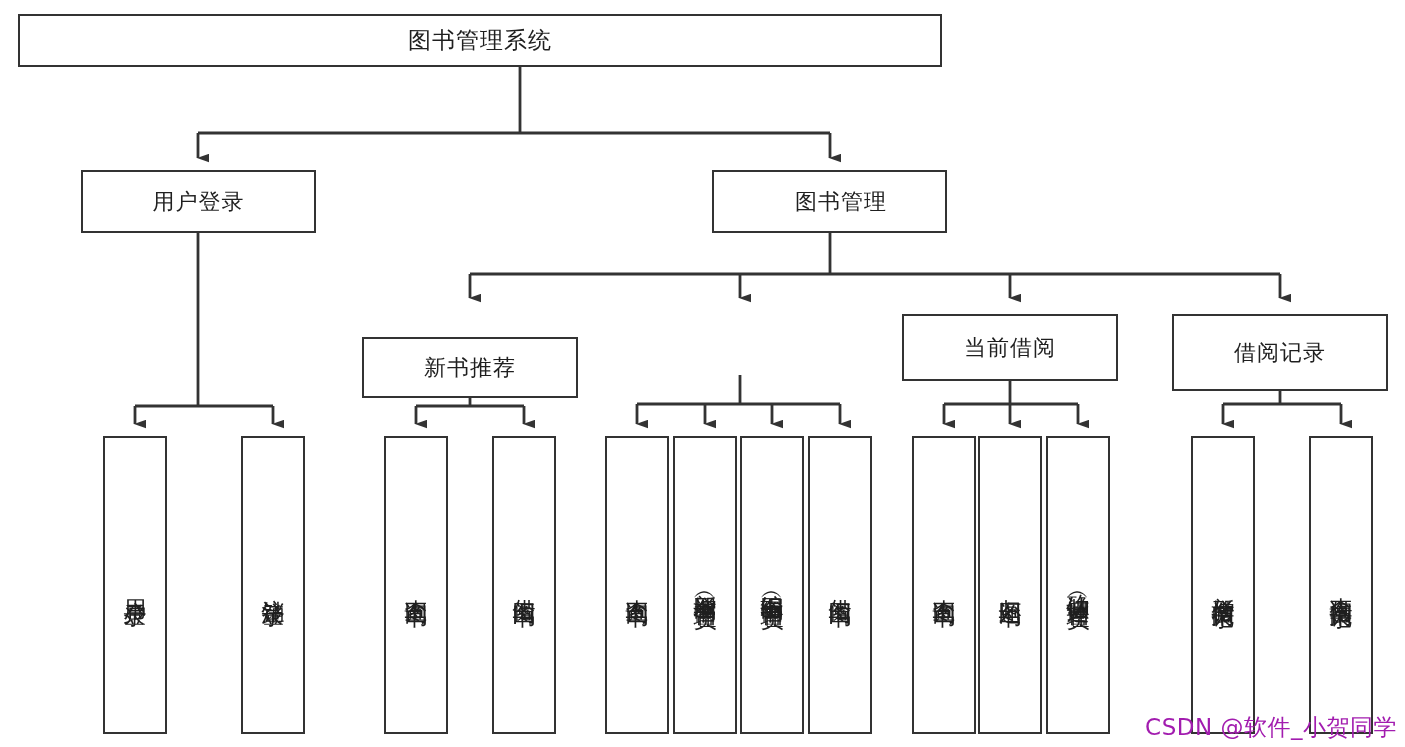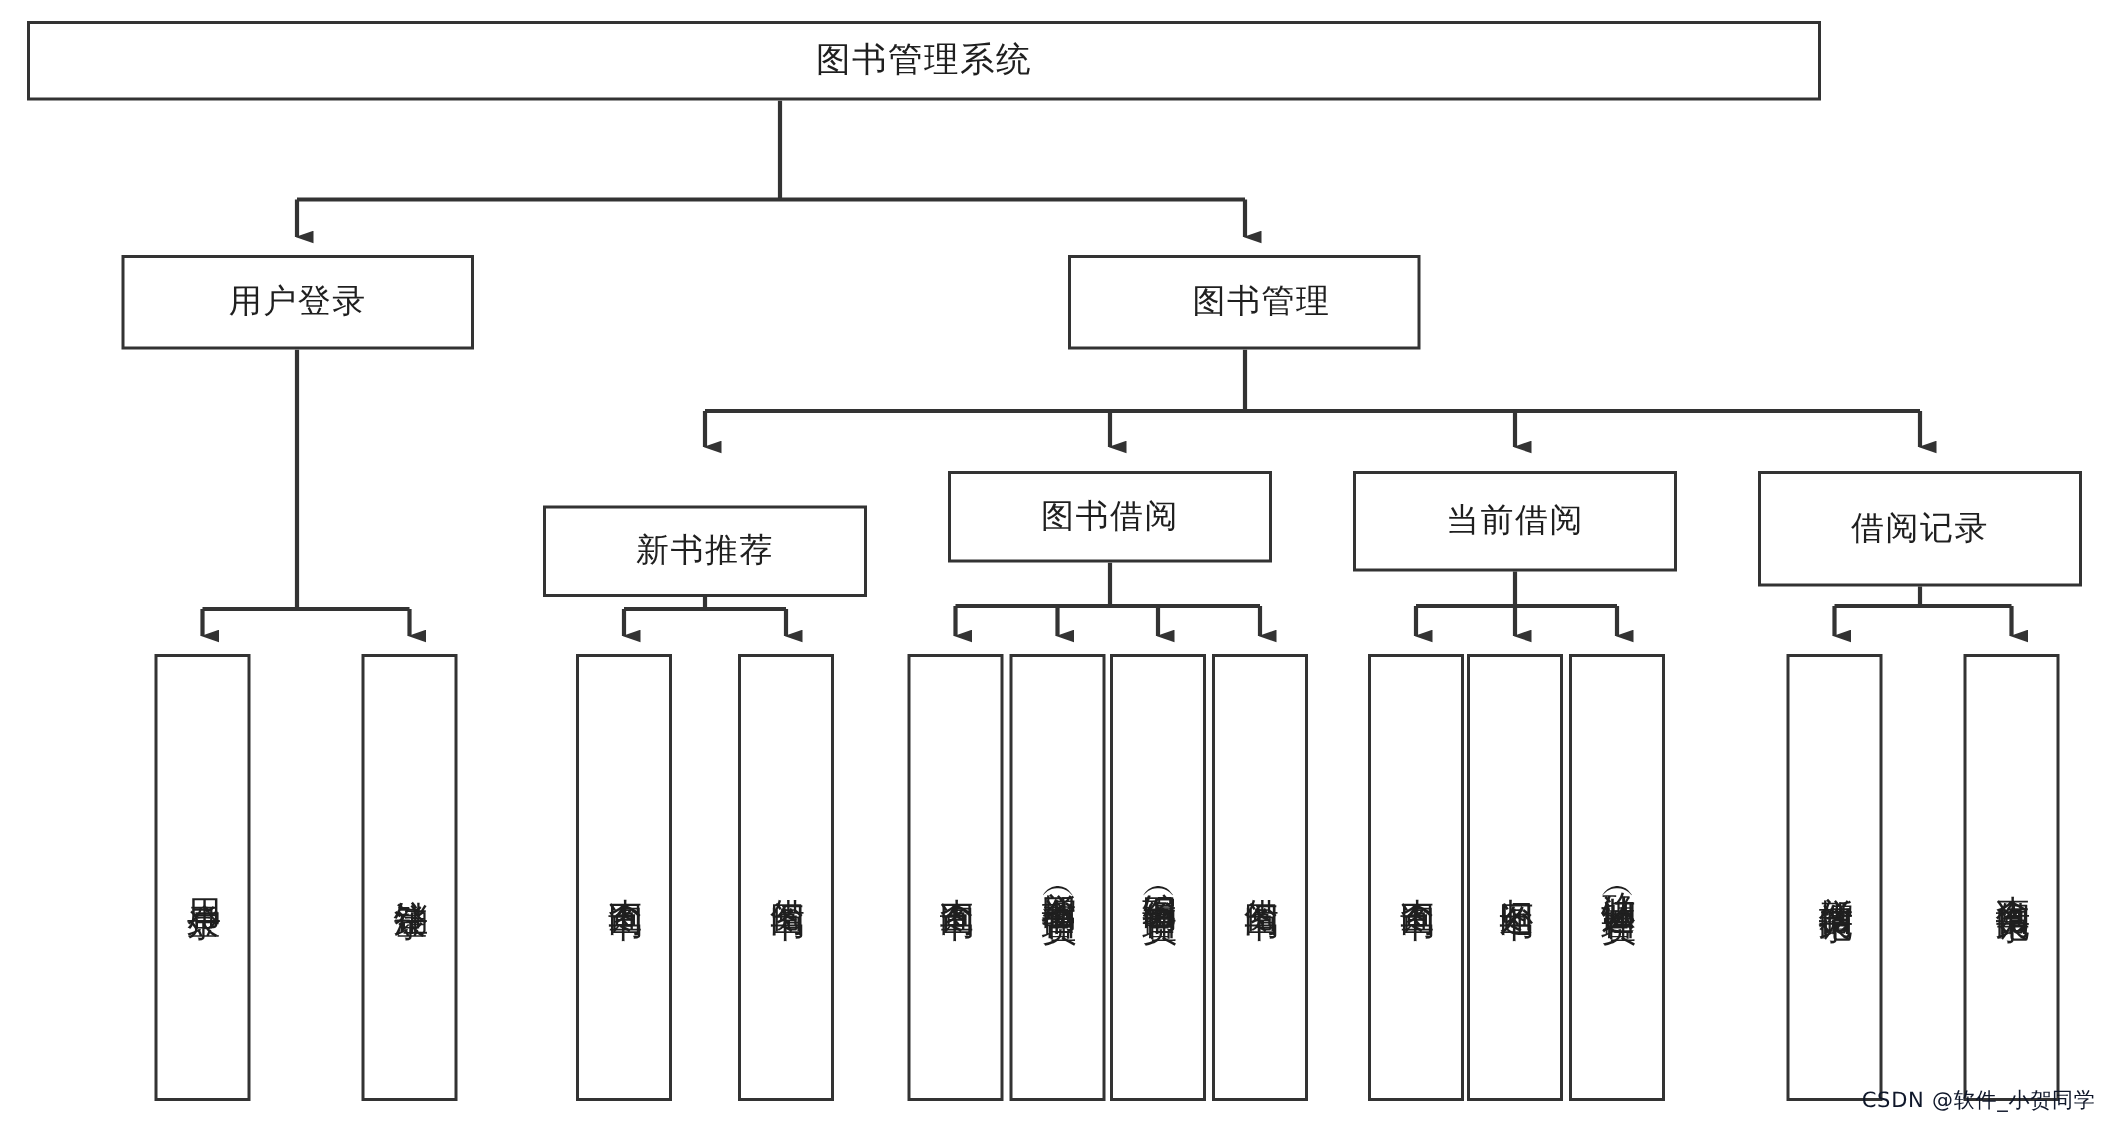--- a/index.html
+++ b/index.html
@@ -34,22 +34,22 @@
     white-space:normal;
     font-size:23px;
     line-height:1.18;
     letter-spacing:2px;
     text-align:left;
   }
   .watermark{
     position:absolute;
     right:8px;
     bottom:4px;
-    font-size:14px;
-    color:#0f172a;
+    font-size:23px;
+    color:#a21caf;
     letter-spacing:.5px;
     white-space:nowrap;
     font-family:"DejaVu Sans","Liberation Sans",sans-serif;
   }
 </style>
 </head>
 <body>
 
 <div id="stage">
 
@@ -96,36 +96,33 @@
       <path d="M1010,404 L1010,424" marker-end="url(#arr)"></path>
       <path d="M1078,404 L1078,424" marker-end="url(#arr)"></path>
 
       <path d="M1280,375 L1280,404"></path>
       <path d="M1223,404 L1341,404"></path>
       <path d="M1223,404 L1223,424" marker-end="url(#arr)"></path>
       <path d="M1341,404 L1341,424" marker-end="url(#arr)"></path>
     </g>
   </svg>
 
-  <div class="node root" style="left:18px;top:14px;width:1196px;height:53px;text-align:right;">
+  <div class="node root" style="left:18px;top:14px;width:924px;height:53px;text-align:right;">
     <span class="lbl">图书管理系统</span>
   </div>
 
   <div class="node l2" style="left:81px;top:170px;width:235px;height:63px;">
     <span class="lbl">用户登录</span>
   </div>
   <div class="node l2" style="left:712px;top:170px;width:235px;height:63px;padding-left:23px;">
     <span class="lbl">图书管理</span>
   </div>
 
   <div class="node l3" style="left:362px;top:314px;width:216px;height:61px;margin-top:23px;">
     <span class="lbl">新书推荐</span>
-  </div>
-  <div class="node l3" style="left:632px;top:314px;width:216px;height:61px;">
-    <span class="lbl">图书借阅</span>
   </div>
   <div class="node l3" style="left:902px;top:314px;width:216px;height:67px;">
     <span class="lbl">当前借阅</span>
   </div>
   <div class="node l3" style="left:1172px;top:314px;width:216px;height:77px;">
     <span class="lbl">借阅记录</span>
   </div>
 
   <div class="node leaf" style="left:103px;top:436px;width:64px;height:298px;">
     <span class="lbl">用户登录</span>

